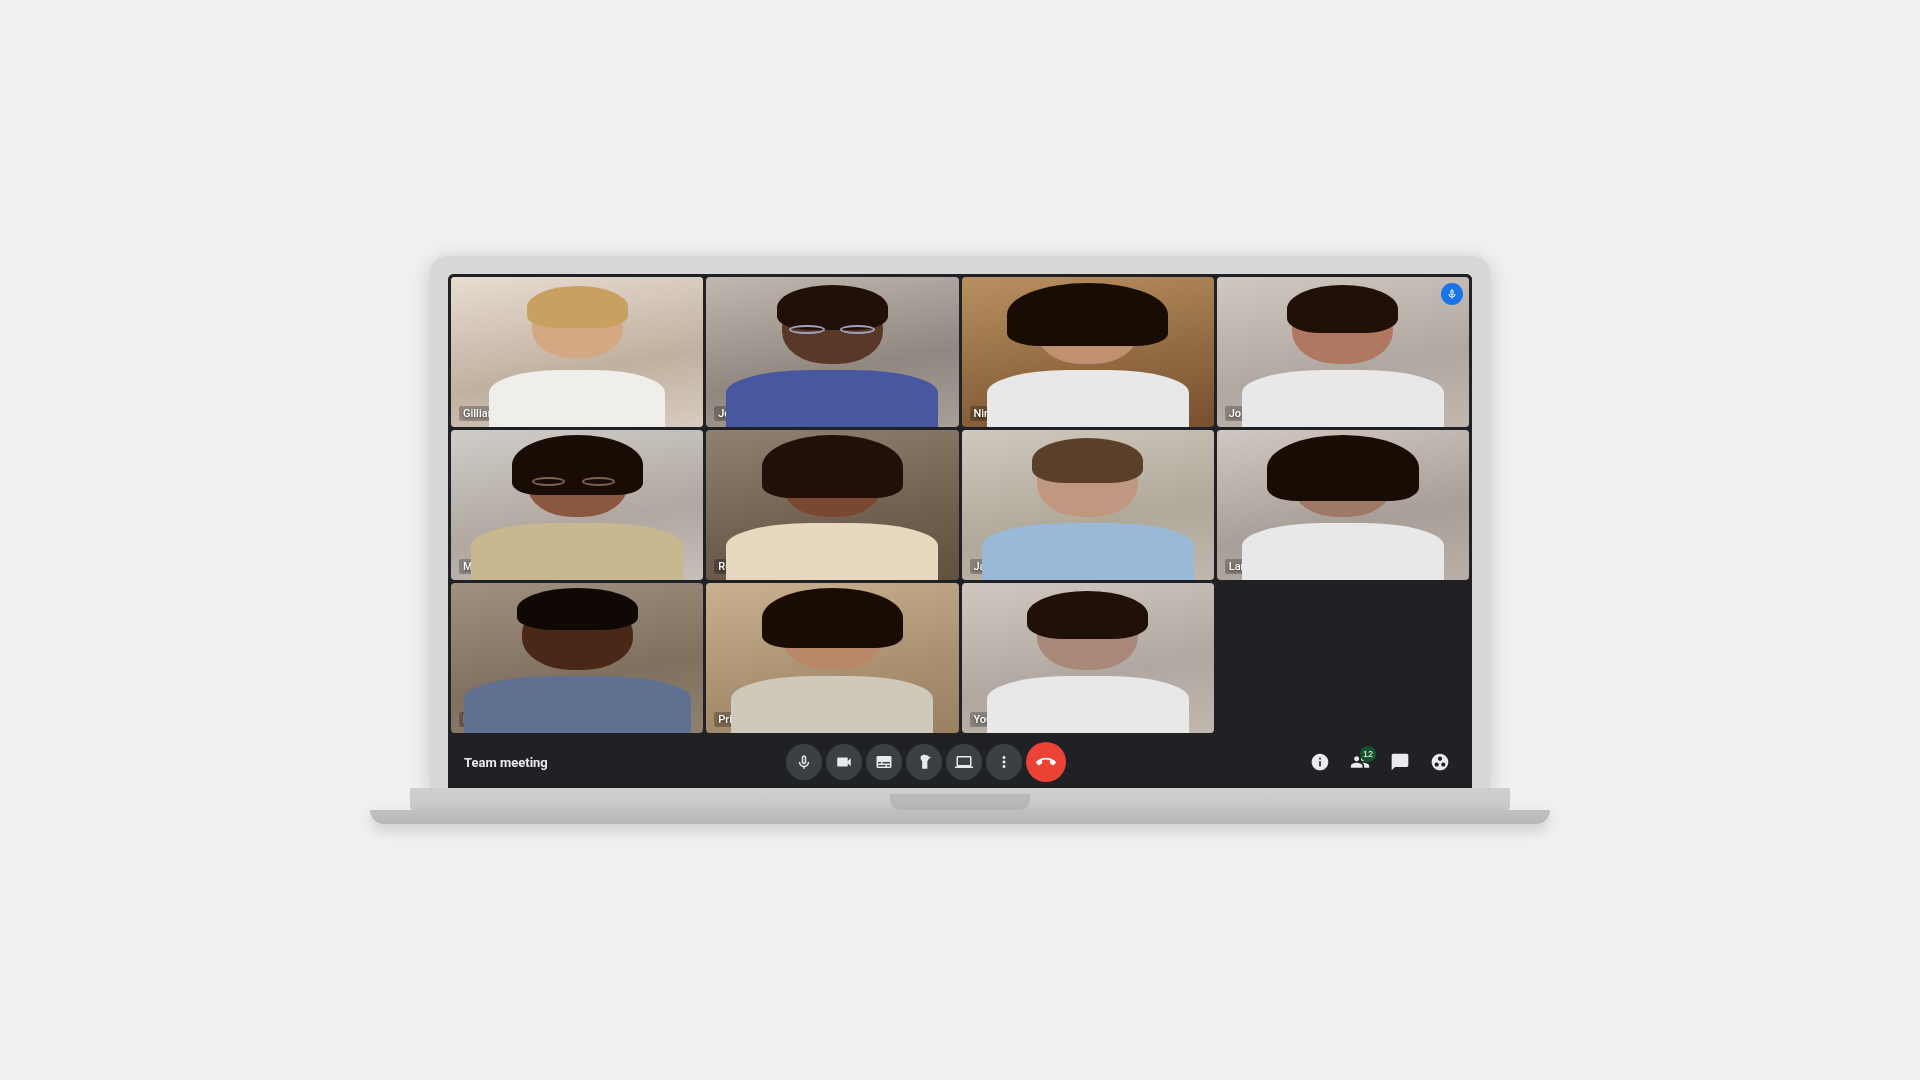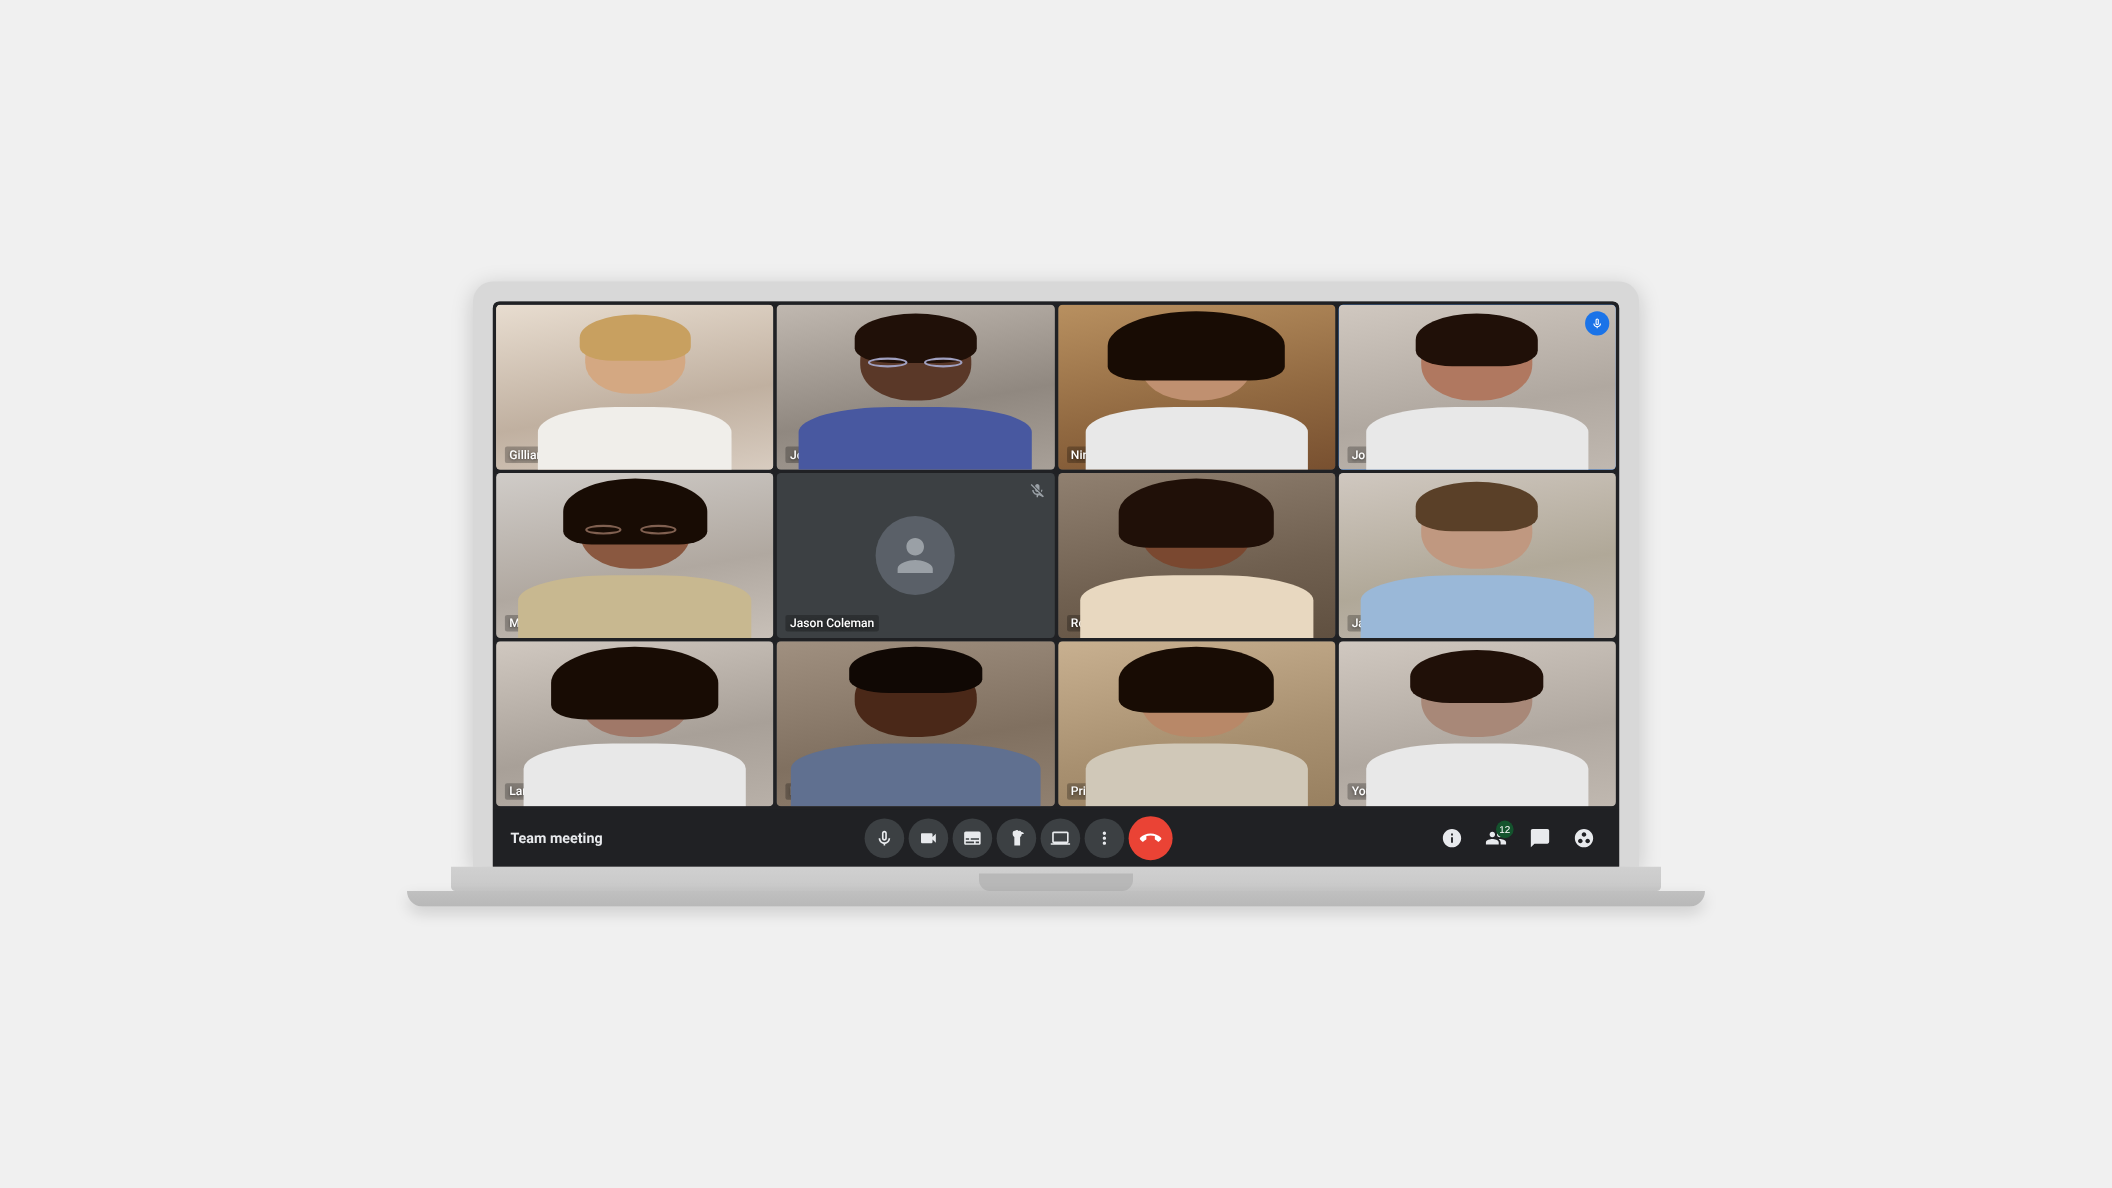--- a/index.html
+++ b/index.html
@@ -346,36 +346,20 @@
             <div style="position:absolute;top:10%;left:30%;width:40%;height:48%;background:#8a5840;border-radius:50% 50% 45% 45%;z-index:2"></div>
             <div style="position:absolute;top:3%;left:24%;width:52%;height:40%;background:#180c04;border-radius:50% 50% 20% 20%;z-index:3"></div>
             <div style="position:absolute;bottom:0;left:8%;width:84%;height:38%;background:#c8b890;border-radius:40% 40% 0 0;z-index:2"></div>
 
             <div style="position:absolute;top:31%;left:32%;width:13%;height:6%;background:transparent;border:2px solid #806050;border-radius:50%;z-index:4"></div>
             <div style="position:absolute;top:31%;left:52%;width:13%;height:6%;background:transparent;border:2px solid #806050;border-radius:50%;z-index:4"></div>
           </div>
           <div class="tile-label">Mal Oweni</div>
         </div>
 
-        <div class="video-tile">
-          <div class="tile-avatar-container">
-            <div class="tile-avatar" style="background:#5a6068;width:72px;height:72px;">
-
-              <svg viewBox="0 0 24 24" style="width:40px;height:40px;fill:#9aa0a6">
-                <path d="M12 12c2.7 0 4.8-2.1 4.8-4.8S14.7 2.4 12 2.4 7.2 4.5 7.2 7.2 9.3 12 12 12zm0 2.4c-3.2 0-9.6 1.6-9.6 4.8v2.4h19.2v-2.4c0-3.2-6.4-4.8-9.6-4.8z"></path>
-              </svg>
-            </div>
-          </div>
-          <div class="muted-indicator">
-            <svg viewBox="0 0 24 24">
-              <path d="M19 11h-1.7c0 .74-.16 1.43-.43 2.05l1.23 1.23c.56-.98.9-2.09.9-3.28zm-4.02.17c0-.06.02-.11.02-.17V6c0-1.66-1.34-3-3-3S9 4.34 9 6v.18l5.98 5.99zM4.27 3L3 4.27l6.01 6.01V11c0 1.66 1.33 3 2.99 3 .22 0 .44-.03.65-.08l1.66 1.66c-.71.33-1.5.52-2.31.52-2.76 0-5-2.24-5-5H5c0 3.53 2.61 6.43 6 6.92V21h2v-2.08c.57-.08 1.11-.24 1.62-.46L19.73 21 21 19.73 4.27 3z"></path>
-            </svg>
-          </div>
-          <div class="tile-label">Jason Coleman</div>
-        </div>
 
         <div class="video-tile">
           <div style="position:relative;width:100%;height:100%">
             <div style="position:absolute;top:0;left:0;right:0;bottom:0;background:linear-gradient(170deg,#908070 0%,#706050 60%,#605040 100%)"></div>
             <div style="position:absolute;top:10%;left:30%;width:40%;height:48%;background:#7a4830;border-radius:50% 50% 45% 45%;z-index:2"></div>
             <div style="position:absolute;top:3%;left:22%;width:56%;height:42%;background:#201008;border-radius:50% 50% 20% 20%;z-index:3"></div>
             <div style="position:absolute;bottom:0;left:8%;width:84%;height:38%;background:#e8d8c0;border-radius:40% 40% 0 0;z-index:2"></div>
           </div>
           <div class="tile-label">Rosa Michaels</div>
         </div>

